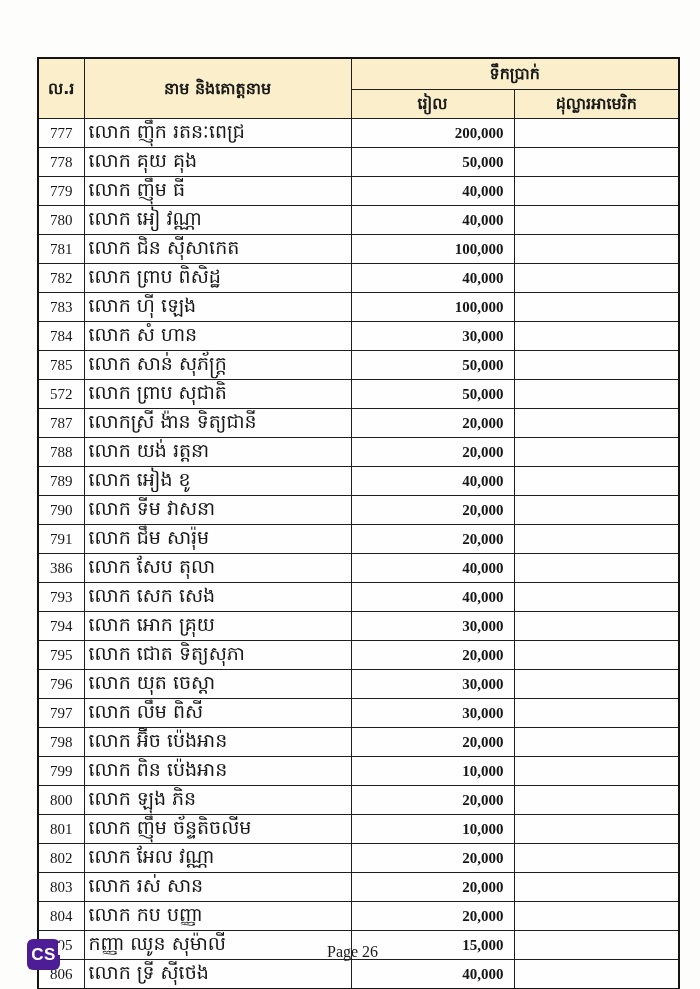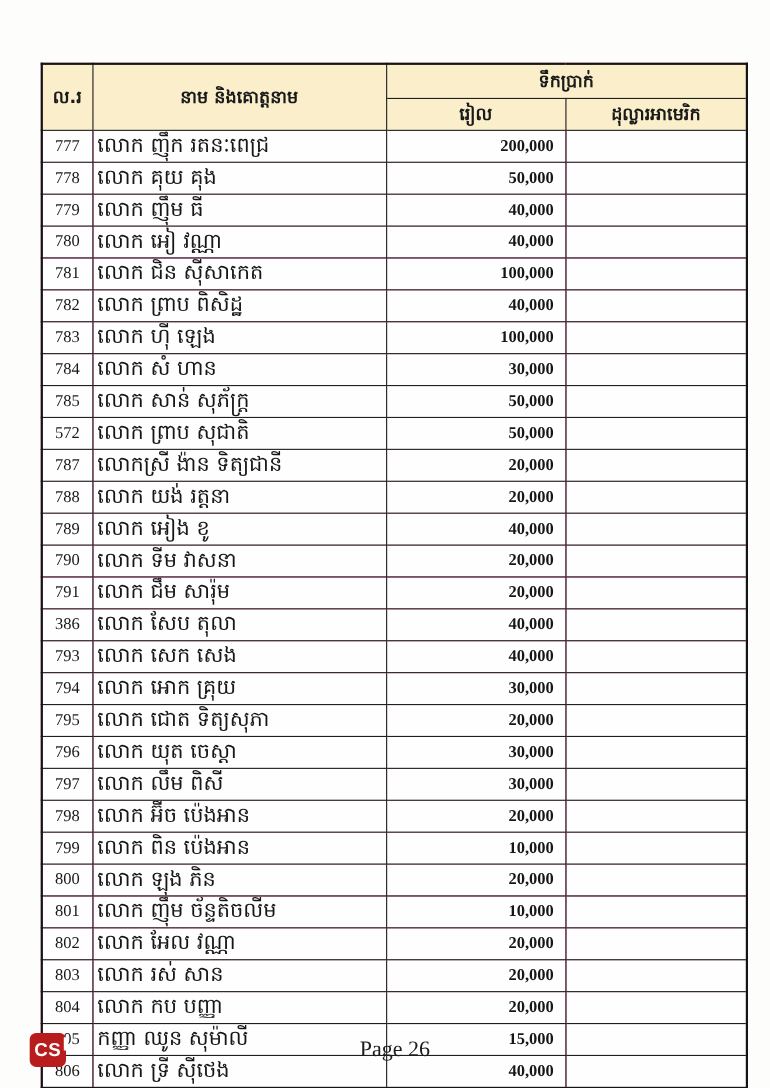--- a/index.html
+++ b/index.html
@@ -54,40 +54,40 @@
     padding-right:10px;
     font-family:"Liberation Serif","DejaVu Serif",serif;
     font-weight:bold;font-size:15px;
   }
   td.usd-cell{background:#fefefe;}
 
   
   .cs-badge{
     position:absolute;left:27px;top:939px;
     width:33px;height:31px;
-    background:#b91c1c;border-radius:6px;
+    background:#4c1d95;border-radius:6px;
     color:#ffffff;font-weight:bold;font-size:17px;
     display:flex;align-items:center;justify-content:center;
     font-family:"Liberation Sans",sans-serif;
     letter-spacing:.5px;
   }
   .cs-badge:after{
     content:"";position:absolute;right:-2px;top:4px;
     width:4px;height:12px;background:#fdfdfc;
   }
   .cs-text{
     position:absolute;left:70px;top:936px;
     color:#bcbcbc;font-size:28px;
     font-family:"Liberation Sans","DejaVu Sans",sans-serif;
     font-weight:400;letter-spacing:.3px;
     user-select:none;
   }
   .page-num{
     position:absolute;left:327px;top:943px;
-    color:#1c1c1c;font-size:20px;
+    color:#1c1c1c;font-size:16px;
     font-family:"Liberation Serif","DejaVu Serif",serif;
   }
 </style>
 </head>
 <body>
 
 <div class="page">
 
   <table class="doc">
     <colgroup>

